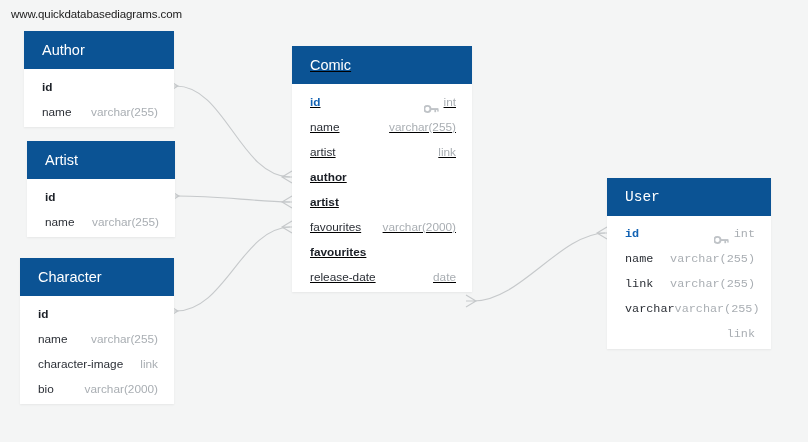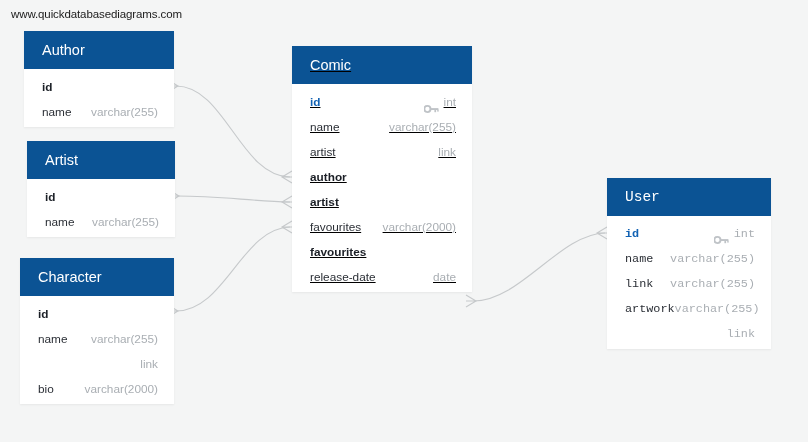--- a/index.html
+++ b/index.html
@@ -174,20 +174,21 @@
         <span class="field-name bold">id</span>
         <span class="field-spacer"></span>
         <span class="field-type"></span>
       </div>
       <div class="field-row">
         <span class="field-name">name</span>
         <span class="field-spacer"></span>
         <span class="field-type">varchar(255)</span>
       </div>
       <div class="field-row">
+        <span class="field-name">character-image</span>
         <span class="field-spacer"></span>
         <span class="field-type">link</span>
       </div>
       <div class="field-row">
         <span class="field-name">bio</span>
         <span class="field-spacer"></span>
         <span class="field-type">varchar(2000)</span>
       </div>
     </div>
   </div>
@@ -270,21 +271,21 @@
         <span class="field-name">name</span>
         <span class="field-spacer"></span>
         <span class="field-type">varchar(255)</span>
       </div>
       <div class="field-row">
         <span class="field-name">link</span>
         <span class="field-spacer"></span>
         <span class="field-type">varchar(255)</span>
       </div>
       <div class="field-row">
-        <span class="field-name">artwork</span>
+        <span class="field-name">varchar</span>
         <span class="field-spacer"></span>
         <span class="field-type">varchar(255)</span>
       </div>
       <div class="field-row">
         <span class="field-spacer"></span>
         <span class="field-type">link</span>
       </div>
     </div>
   </div>
 

